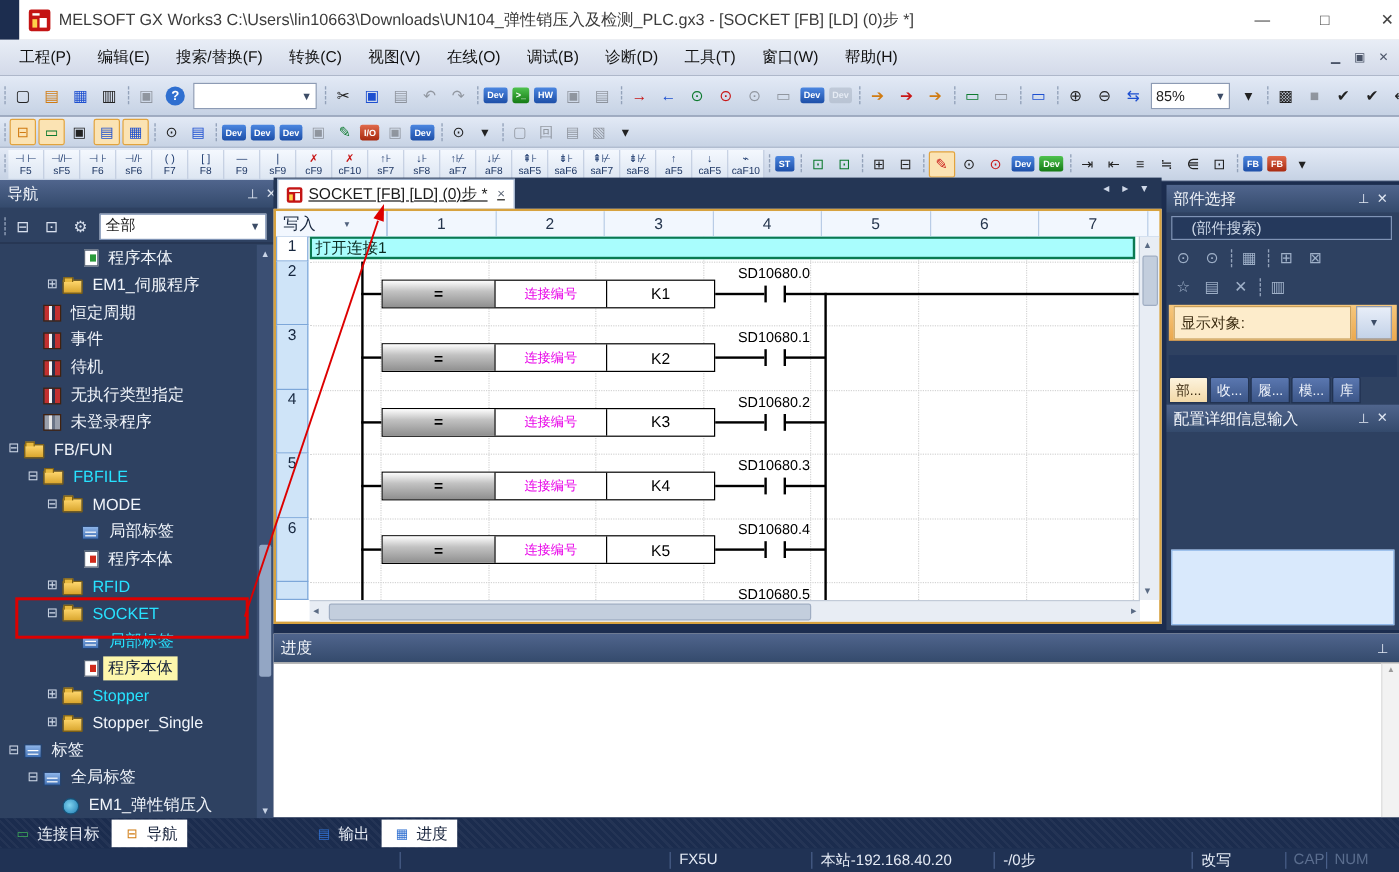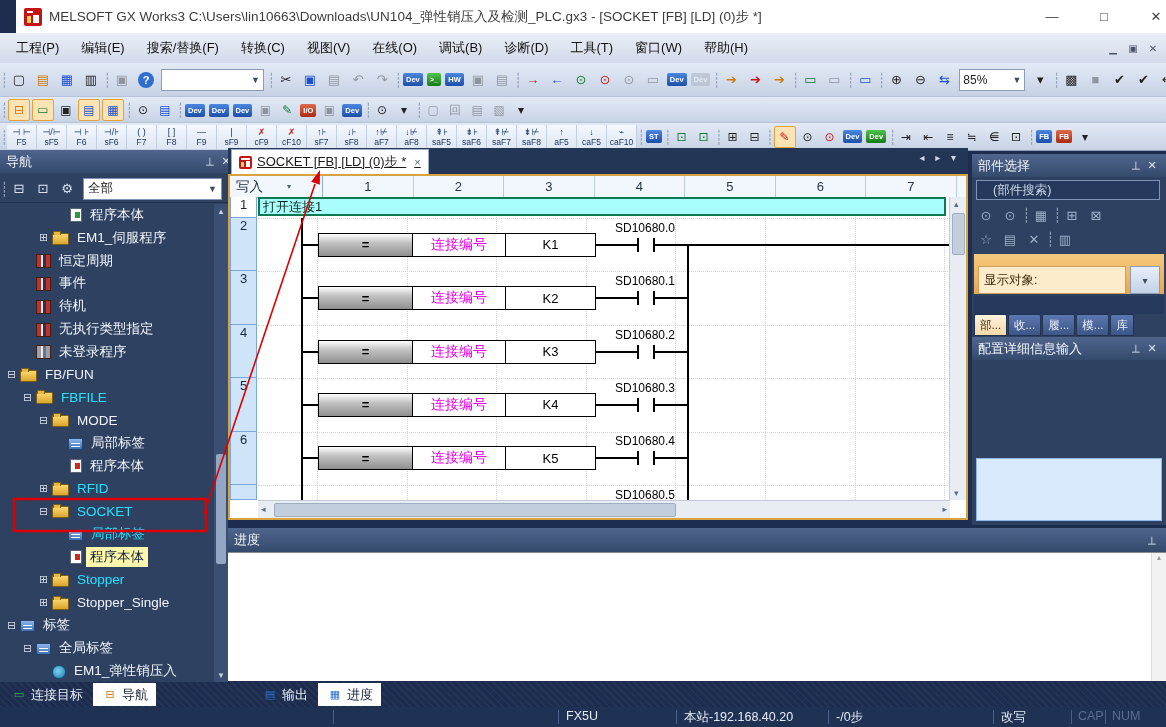--- a/index.html
+++ b/index.html
@@ -91,37 +91,37 @@
   .rnum{position:absolute;left:0;width:27px;box-sizing:border-box;border:1px solid #7da7d9;border-top:none;background:#cfe4f8;display:flex;align-items:flex-start;justify-content:center;font-size:13px;color:#16263e;}
   .rnum.white{background:#fff;}
   #lcontent{position:absolute;left:28px;top:21px;width:692px;height:303px;overflow:hidden;background:#fff;}
   .gcol{position:absolute;top:0;bottom:0;border-left:1px dotted #d4d4d4;}
   .grow2{position:absolute;left:0;right:0;border-top:1px dotted #d4d4d4;}
   #comment-row{position:absolute;left:0;top:0;width:688px;height:19px;background:#a9fdfd;border:2px solid #0b7a52;box-sizing:border-box;display:flex;align-items:center;padding-left:3px;font-size:13px;color:#0a2a20;}
   .wire{position:absolute;height:2px;background:#000;}
   .vbar{position:absolute;width:2px;background:#000;}
   .cmp{position:absolute;height:24px;border:1px solid #000;display:flex;background:#fff;box-sizing:border-box;}
   .cmp .eq{width:93px;background:linear-gradient(#fdfdfd,#c2c2c2 40%,#8f8f8f);display:flex;align-items:center;justify-content:center;font-weight:bold;color:#000;border-right:1px solid #000;font-size:13px;}
-  .cmp .op{width:92px;display:flex;align-items:center;justify-content:center;color:#e800e8;font-size:14px;border-right:1px solid #000;}
+  .cmp .op{width:92px;display:flex;align-items:center;justify-content:center;color:#e800e8;font-size:11px;border-right:1px solid #000;}
   .cmp .kv{flex:1;display:flex;align-items:center;justify-content:center;font-size:13px;color:#000;}
   .clabel{position:absolute;width:120px;text-align:center;font-size:12px;color:#000;}
   #vsb{position:absolute;right:0;top:21px;width:16px;height:303px;background:#e8edf4;border-left:1px solid #c2cbd8;}
   #hsb{position:absolute;left:28px;bottom:0;width:692px;height:17px;background:#e8edf4;border-top:1px solid #c2cbd8;}
   .sbarr{position:absolute;color:#5a6b84;font-size:9px;}
   .sbthumb{background:#c3cedd;border:1px solid #9fadc2;border-radius:2px;position:absolute;}
   
   .rpanel{left:972px;width:194px;background:#2e4161;overflow:hidden;}
   #psel{top:154px;height:184px;}
   #pcfg{top:337px;height:188px;}
   .rphead{position:absolute;left:0;top:0;right:0;height:23px;}
   #psearch{position:absolute;left:4px;top:26px;width:184px;height:20px;border:1px solid #7f93b5;background:#253half
   ;background:#25395c;color:#cdd8e8;display:flex;align-items:center;padding-left:16px;box-sizing:border-box;font-size:12.5px;}
   .prow{position:absolute;left:2px;display:flex;align-items:center;}
   .prow .tico{color:#9fb0c8;}
-  #pdisp{position:absolute;left:2px;top:100px;width:190px;height:40px;background:linear-gradient(#f6c87e,#eba84e);display:flex;align-items:flex-end;padding:0 4px;box-sizing:border-box;}
+  #pdisp{position:absolute;left:2px;top:100px;width:190px;height:30px;background:linear-gradient(#f6c87e,#eba84e);display:flex;align-items:center;padding:0 4px;box-sizing:border-box;}
   #pdisp .dlabel{background:#fdeccb;border:1px solid #caa05a;flex:1;height:26px;display:flex;align-items:center;padding-left:5px;color:#3a2a10;font-size:12.5px;}
   #pdisp .dcombo{width:28px;height:26px;background:linear-gradient(#e8eef8,#c3d2e8);border:1px solid #8d9bb4;margin-left:4px;display:flex;align-items:center;justify-content:center;color:#3c4c66;font-size:10px;}
   #pstrip{position:absolute;left:2px;top:142px;width:190px;height:18px;background:#25395c;}
   #ptabs{position:absolute;left:2px;top:160px;height:22px;display:flex;}
   .ptab{background:linear-gradient(#5a77b0,#3c5688);border:1px solid #223352;color:#eef2fa;font-size:11.5px;display:flex;align-items:center;justify-content:center;padding:0 5px;margin-right:1px;border-radius:2px 2px 0 0;}
   .ptab.active{background:linear-gradient(#fdf3dd,#f2d9a8);color:#3a2a10;}
   #cfg-light{position:absolute;left:4px;top:121px;width:186px;height:63px;background:#d9e9fc;border:1px solid #8fb7e8;box-sizing:border-box;}
   
   #prog{left:228px;top:528px;width:938px;height:153px;background:#fff;overflow:hidden;}
   #prog-head{position:absolute;left:0;top:0;right:0;height:24px;}

